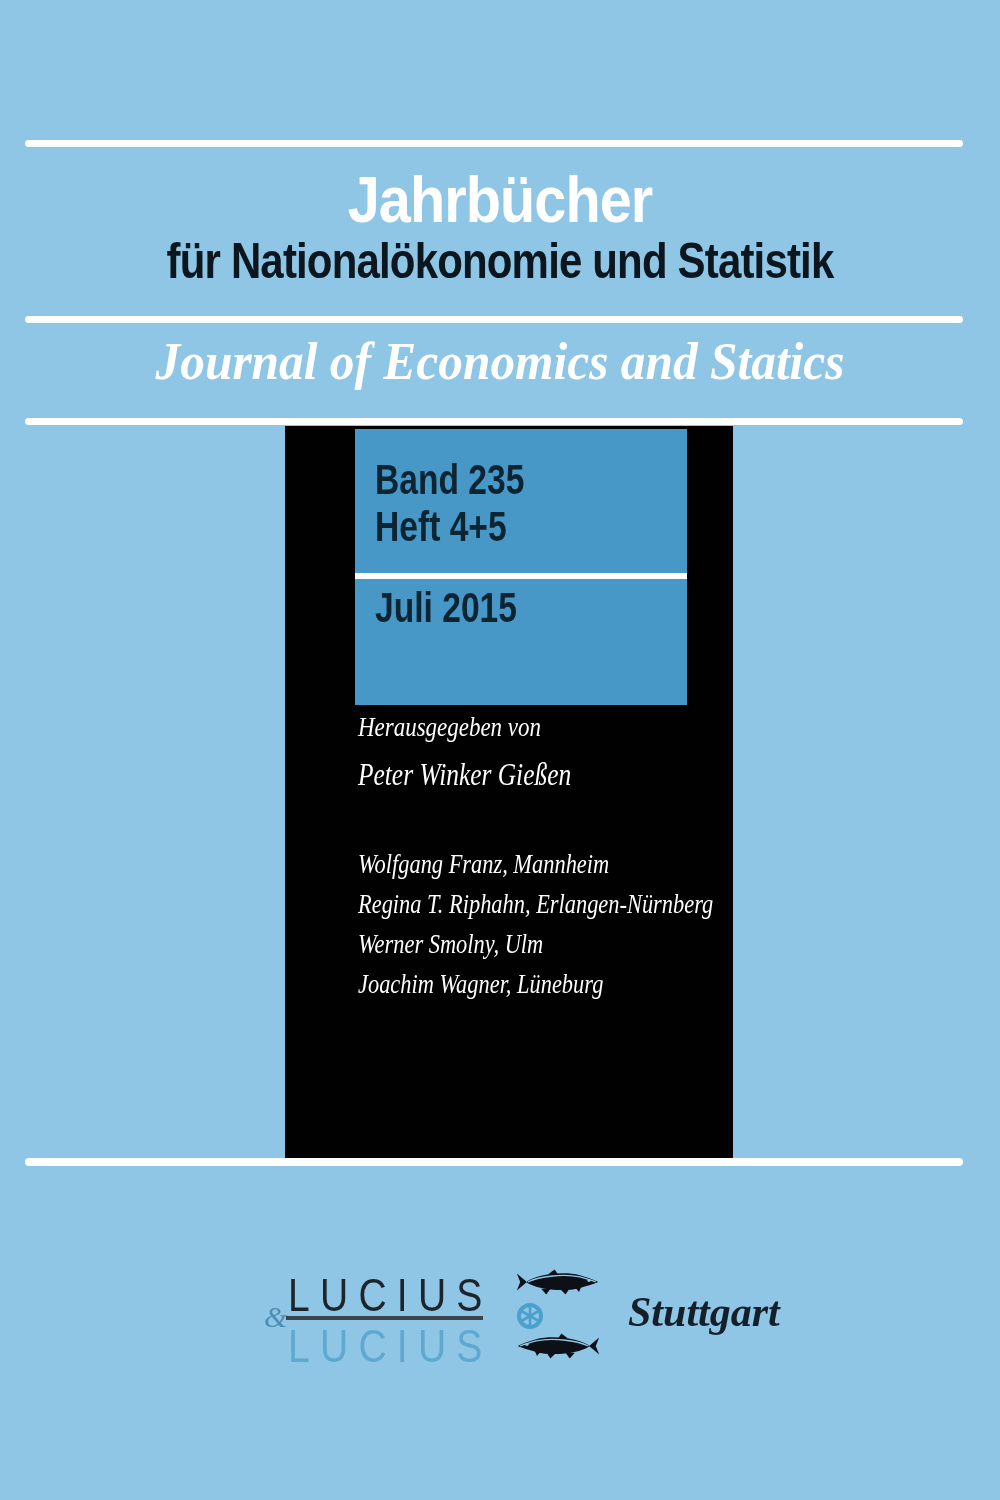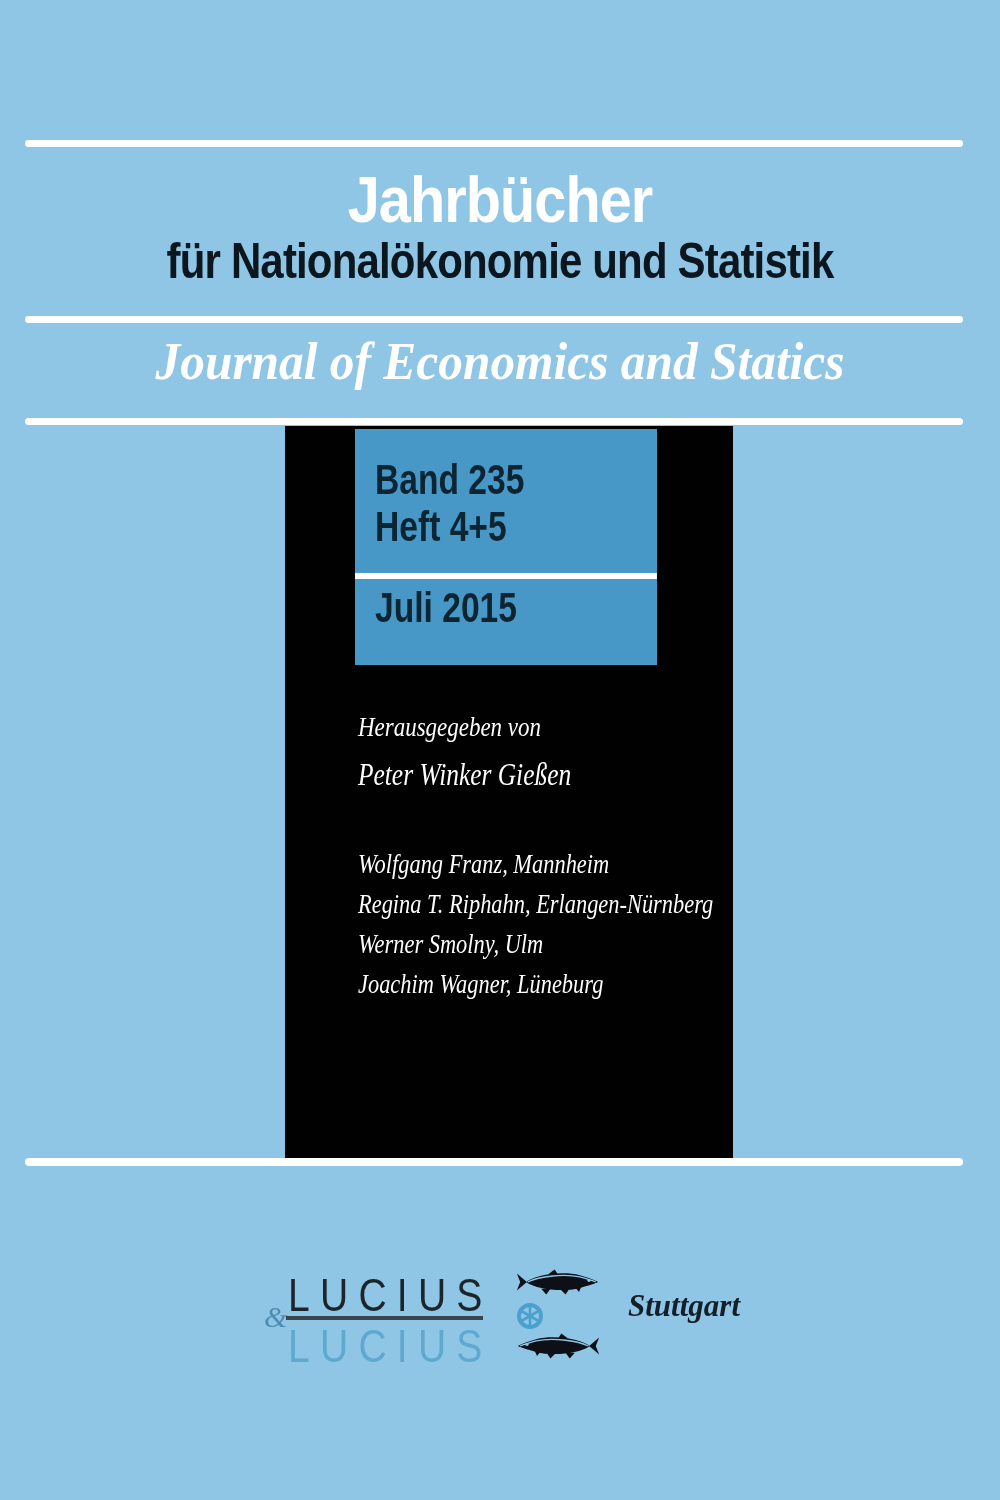--- a/index.html
+++ b/index.html
@@ -17,21 +17,21 @@
   .subtitle-de{position:absolute;left:0;top:236px;width:1000px;text-align:center;
                font-weight:700;font-size:50px;line-height:1;color:var(--ink);
                transform:scaleX(.84);letter-spacing:-1px;}
   .title-en{position:absolute;left:0;top:336px;width:1000px;text-align:center;
             font-family:"Liberation Serif",serif;font-style:italic;font-weight:700;
             font-size:52px;line-height:1;color:var(--white);transform:scaleX(.95);}
 
   
   .panel{position:absolute;left:285px;top:426px;width:448px;height:734px;background:var(--panel);}
 
-  .issue-box{position:absolute;left:70px;top:3px;width:302px;height:236px;background:var(--box_blue);}
+  .issue-box{position:absolute;left:70px;top:3px;width:302px;height:276px;background:var(--box_blue);padding-left:30px;}
   .issue-box .txt{position:absolute;left:20px;font-weight:700;font-size:42px;line-height:1;
                   color:var(--box_text);transform:scaleX(.8);transform-origin:0 50%;white-space:nowrap;}
   .issue-divider{position:absolute;left:0;top:144px;width:100%;height:6px;background:var(--white);}
 
   .editors{position:absolute;left:73px;top:0;width:370px;color:var(--white);
            font-family:"Liberation Serif",serif;font-style:italic;}
   .ed-line{position:absolute;left:0;transform:scaleX(.82);transform-origin:0 50%;white-space:nowrap;}
   .ed-intro{top:285px;font-size:28px;}
   .ed-chief{top:331px;font-size:31px;}
   .ed-names{position:absolute;left:0;top:418px;font-size:28px;line-height:40px;
@@ -54,21 +54,21 @@
                  letter-spacing:12px;color:var(--lucius_light);transform:scaleX(.85);
                  transform-origin:0 0;white-space:nowrap;}
   .lucius-amp{position:absolute;left:264px;top:1300px;font-family:"Liberation Serif",serif;
               font-style:italic;font-size:30px;color:var(--amp);}
   .emblem{position:absolute;left:516px;top:1268px;width:88px;height:98px;}
   .emblem svg{position:absolute;left:0;}
   .fish-top{top:0;}
   .fish-bottom{top:64px;transform:scaleX(-1);}
   .wheel{left:30px;top:34px;}
   .city{position:absolute;left:628px;top:1288px;font-family:"Liberation Serif",serif;
-        font-style:italic;font-weight:700;font-size:31px;color:var(--city);}
+        font-style:italic;font-weight:700;font-size:42px;color:var(--city);}
 </style>
 </head>
 <body>
 
 <div class="cover">
 
   <div class="wrule" style="top:140px"></div>
 
   <div class="title-de">Jahrbücher</div>
   <div class="subtitle-de">für Nationalökonomie und Statistik</div>

